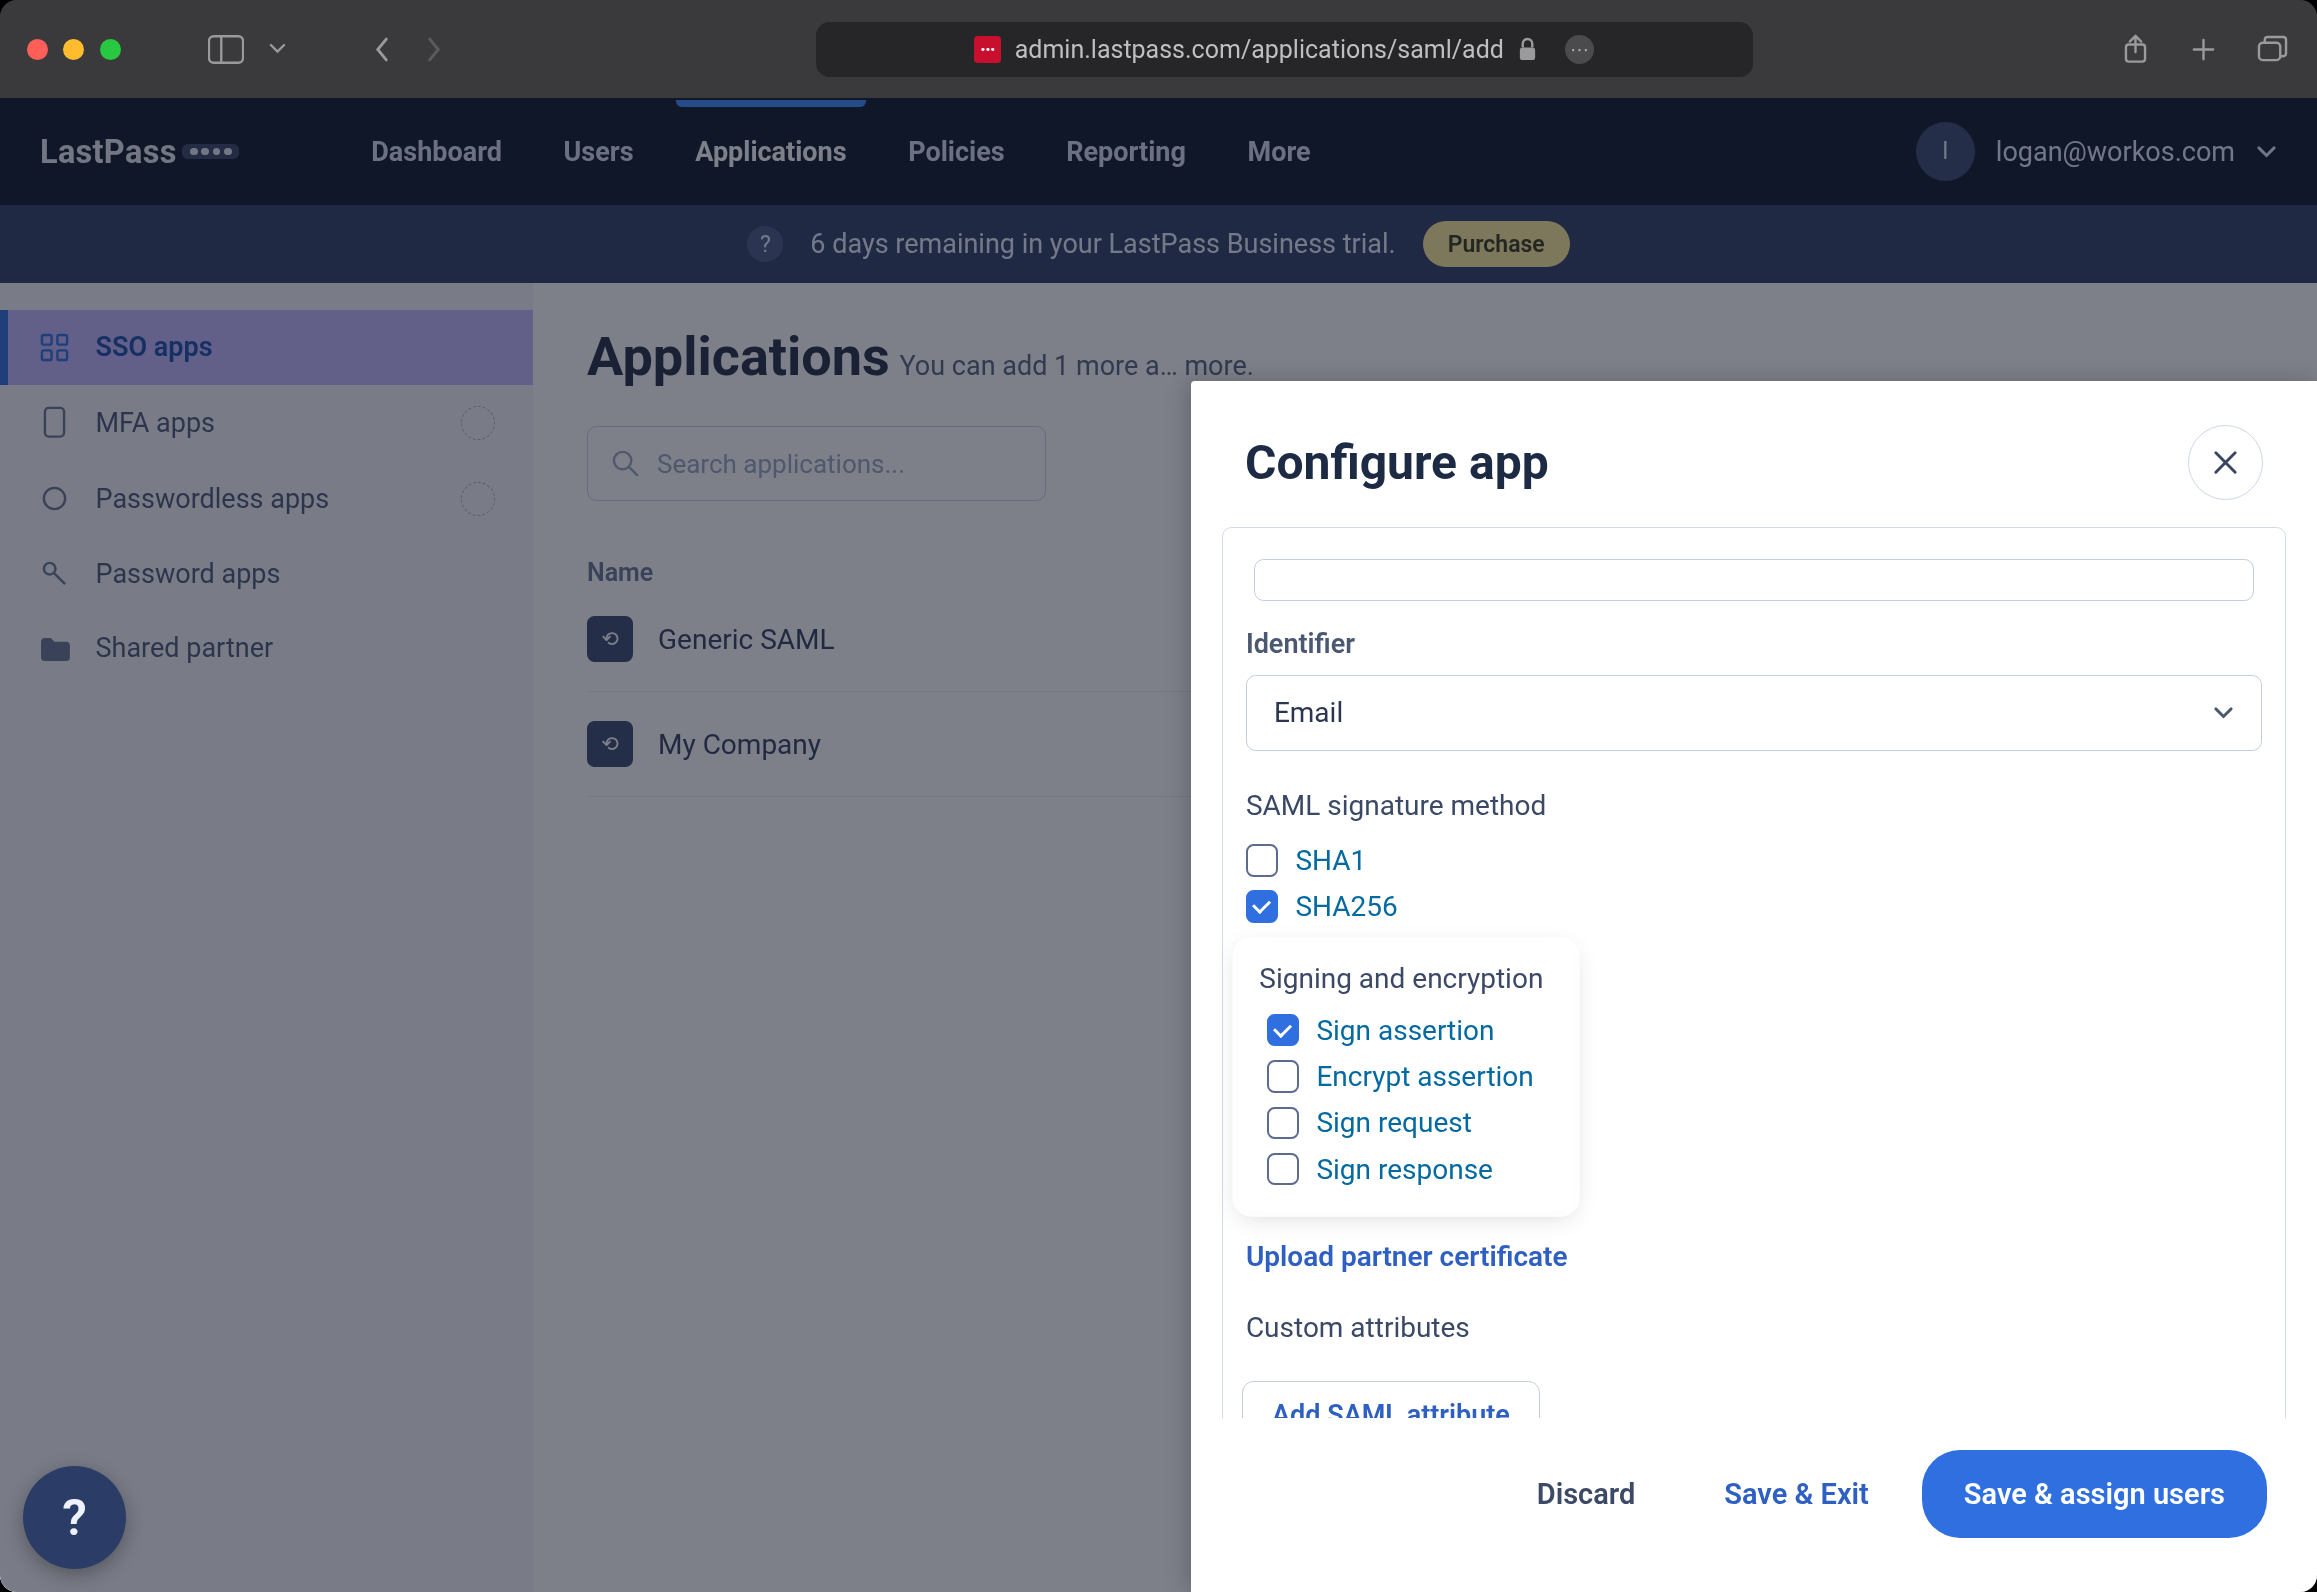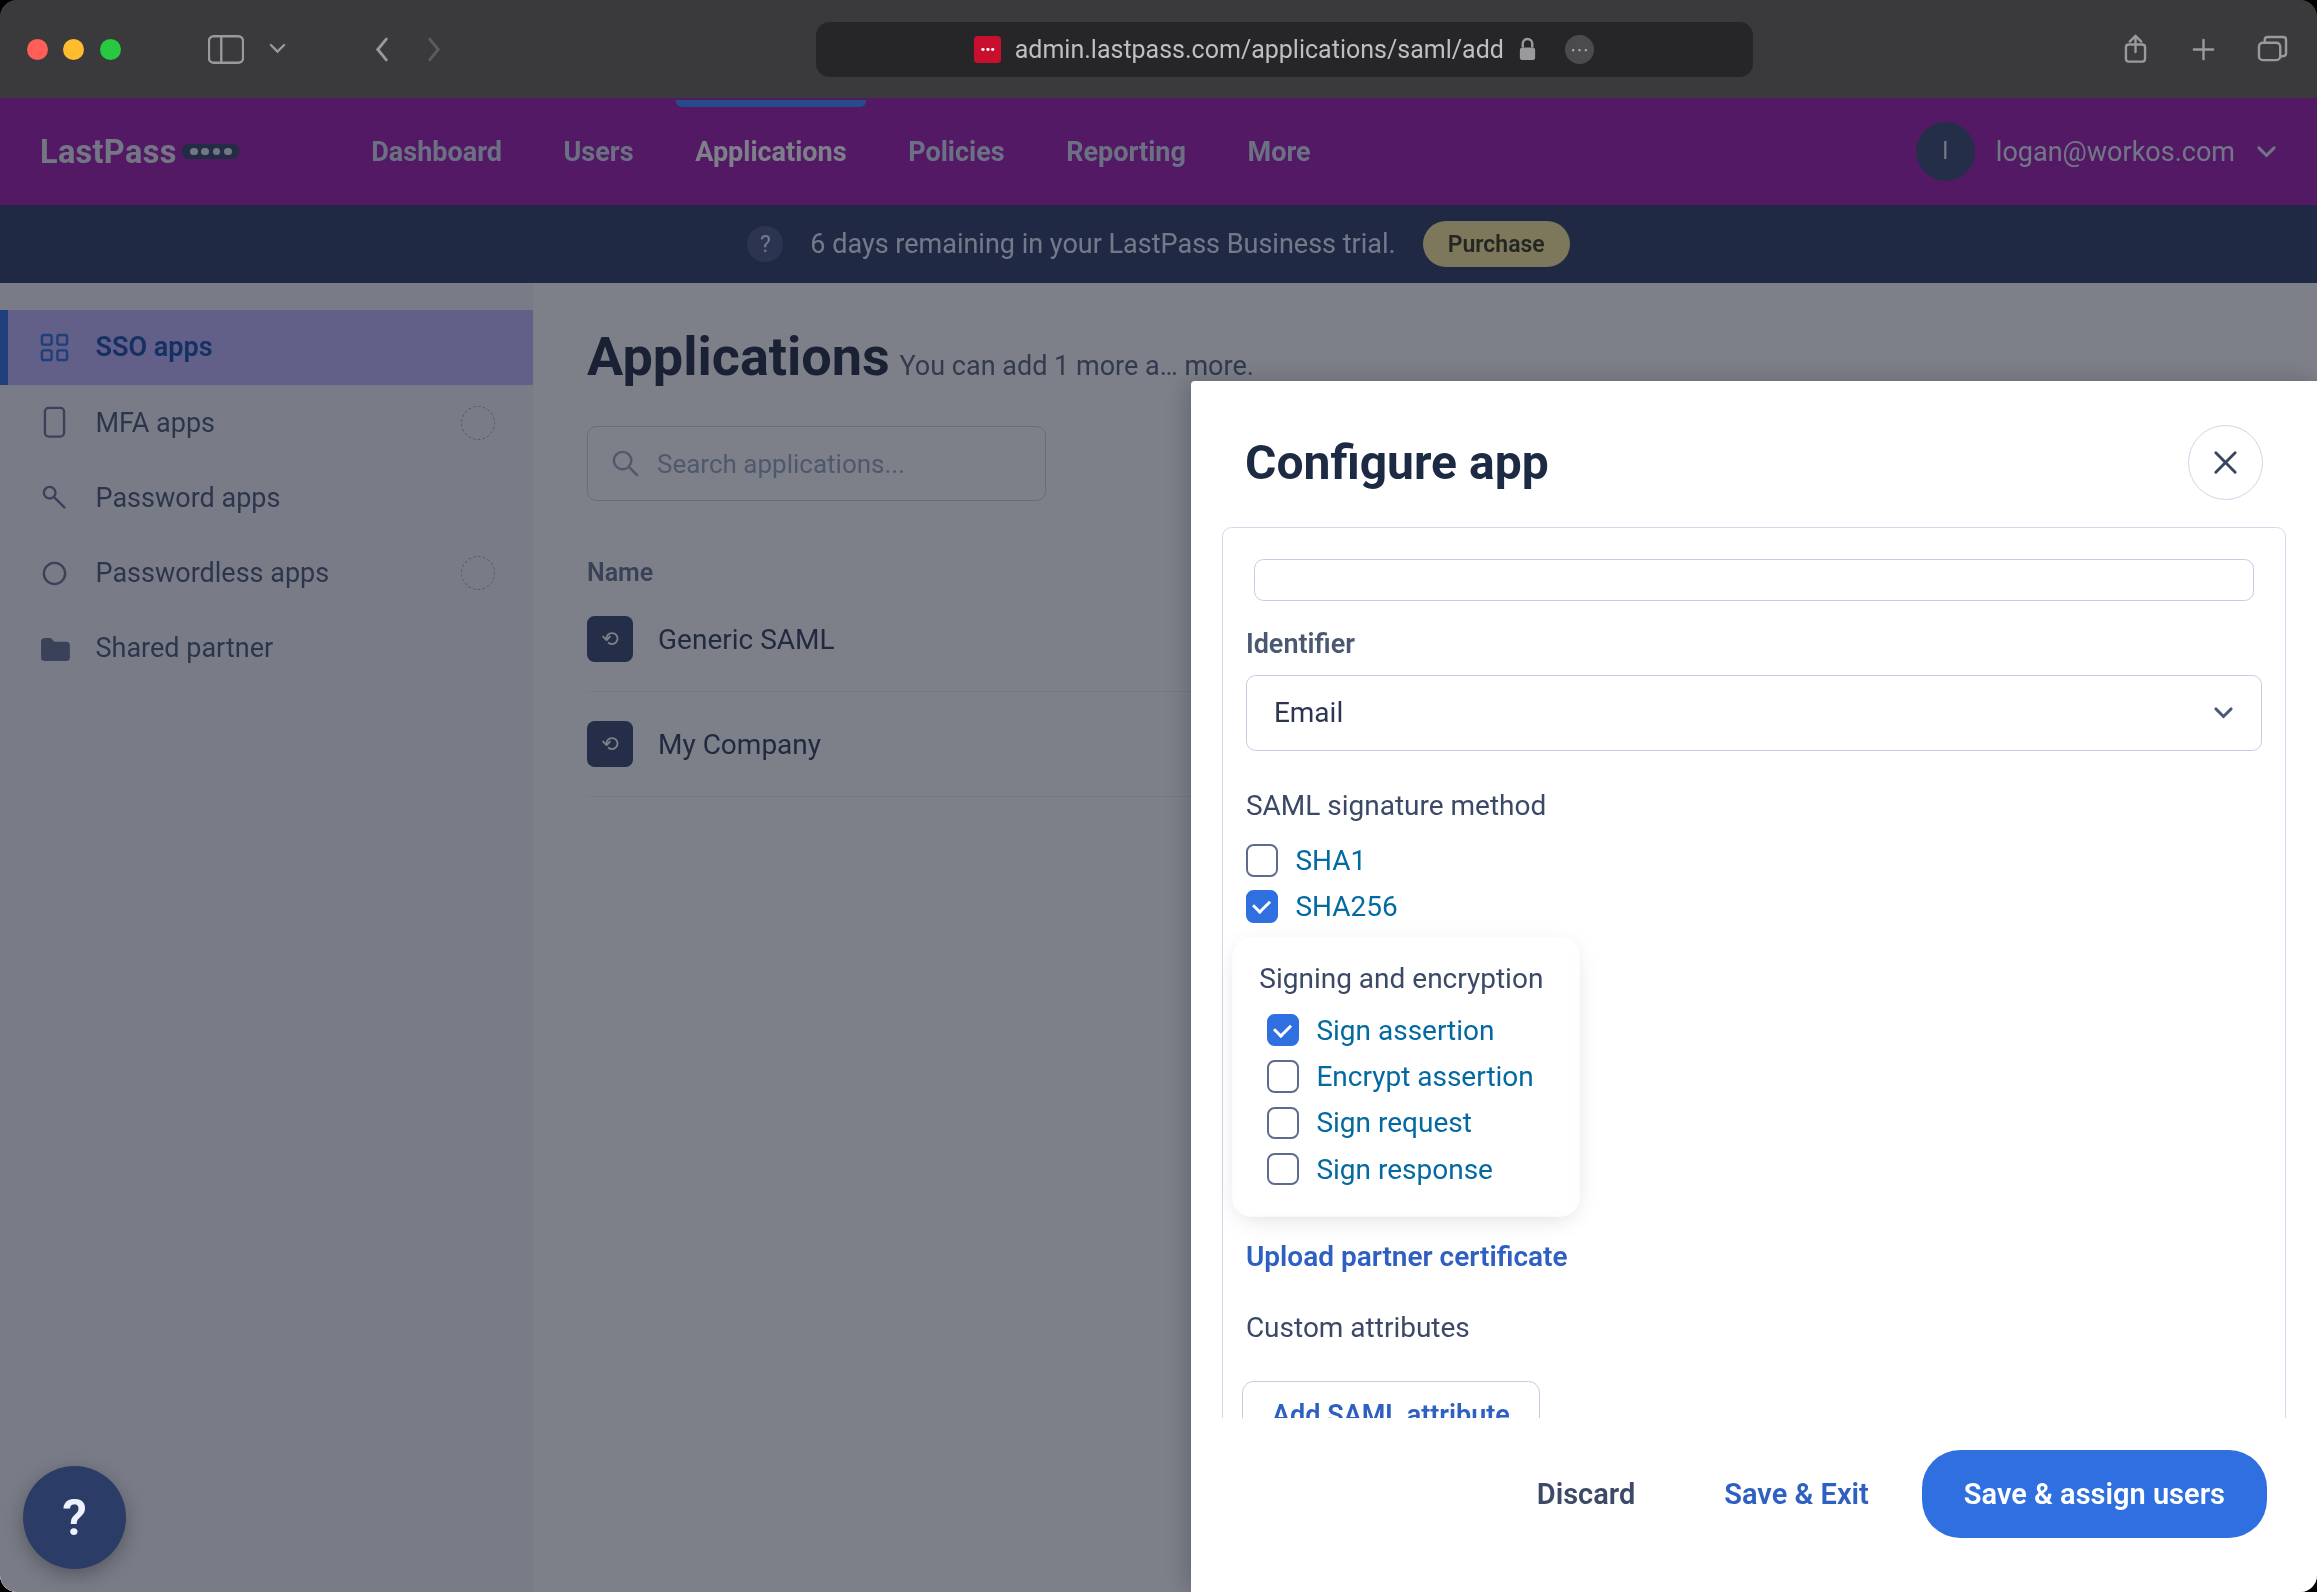--- a/index.html
+++ b/index.html
@@ -16,21 +16,21 @@
   .urlbar-wrap { flex:1; display:flex; justify-content:center; }
   .urlbar { width: 937px; height: 55px; background: #262628; border-radius: 13.4px; display:flex; align-items:center; justify-content:center; gap:13.4px; color:#bfbfc2; font-size:25px; }
   .urlbar .favicon { width:27px; height:27px; background:#c8102e; border-radius:3.8px; display:flex;align-items:center;justify-content:center;color:#fff;font-size:13.4px;font-weight:bold; }
   .more-circle { width:29px;height:29px;border-radius:50%;background:#4b4b4e;display:flex;align-items:center;justify-content:center;color:#aaa;font-size:19px;margin-left:13.4px; }
   .chrome-right { display:flex; gap:32.5px; margin-left:auto; align-items:center;}
 
   
   .app { position:absolute; top:98px; left:0; right:0; bottom:0; background:#fff; }
 
   
-  .topnav { height:107px; background:#a21caf; display:flex; align-items:center; padding:0 40px; color:#e8ecf4; position:relative; }
+  .topnav { height:107px; background:#0f172a; display:flex; align-items:center; padding:0 40px; color:#e8ecf4; position:relative; }
   .logo { font-size:32.5px; font-weight:700; letter-spacing:0.3px; display:flex; align-items:center; gap:5.7px;}
   .logo-dots { display:inline-flex; align-items:center; background:#3a4668; padding:3.8px 7.6px; border-radius:5.7px; gap:3.8px;}
   .logo-dots i { width:7.6px;height:7.6px;border-radius:50%;background:#e8ecf4;display:inline-block;}
   .navlinks { display:flex; gap:7.6px; margin-left:105px; }
   .navlinks a { color:#d7def1; font-size:27px; padding:36px 27px; position:relative; cursor:pointer;font-weight:bold; }
   .navlinks a.active { color:#fff; }
   .navlinks a.active::before { content:""; position:absolute; top:0; left:7.6px; right:7.6px; height:7.6px; background:#3c8cff; border-radius:0 0 5.7px 5.7px; }
   .guide { margin-left:48px; display:flex; align-items:center; gap:23px; background:#24365f; height:100%; padding:0 34px; }
   .guide-ring { width:65px;height:65px;border-radius:50%; background:conic-gradient(#ffd54a 0 60deg,#3a4a72 60deg 360deg); display:flex;align-items:center;justify-content:center; }
   .guide-ring span{width:50px;height:50px;border-radius:50%;background:#24365f;display:flex;align-items:center;justify-content:center;color:#dbe3f6;font-size:21px;}
@@ -217,34 +217,34 @@
               <svg width="25" height="32.5" viewBox="0 0 26 34">
                 <rect x="3" y="2" width="20" height="30" rx="4" fill="none" stroke="#6b7694" stroke-width="2.5"></rect>
               </svg>
             </span>
           <span>MFA apps</span>
           <span class="side-badge"></span>
         </div>
         <div class="side-item">
           <span class="sicon">
               <svg width="29" height="29" viewBox="0 0 30 30">
+                <circle cx="15" cy="15" r="11" fill="none" stroke="#6b7694" stroke-width="2.5"></circle>
+              </svg>
+            </span>
+          <span>Passwordless apps</span>
+          <span class="side-badge"></span>
+        </div>
+        <div class="side-item">
+          <span class="sicon">
+              <svg width="29" height="29" viewBox="0 0 30 30">
                 <circle cx="10" cy="10" r="6" fill="none" stroke="#6b7694" stroke-width="2.5"></circle>
                 <path d="M14 14l12 12" stroke="#6b7694" stroke-width="2.5"></path>
               </svg>
             </span>
           <span>Password apps</span>
-        </div>
-        <div class="side-item">
-          <span class="sicon">
-              <svg width="29" height="29" viewBox="0 0 30 30">
-                <circle cx="15" cy="15" r="11" fill="none" stroke="#6b7694" stroke-width="2.5"></circle>
-              </svg>
-            </span>
-          <span>Passwordless apps</span>
-          <span class="side-badge"></span>
         </div>
         <div class="side-item">
           <span class="sicon">
               <svg width="31" height="25" viewBox="0 0 32 26">
                 <path d="M2 6a4 4 0 014-4h6l4 4h12a4 4 0 014 4v12a4 4 0 01-4 4H6a4 4 0 01-4-4z" fill="#6b7694"></path>
               </svg>
             </span>
           <span>Shared partner</span>
         </div>
       </div>

